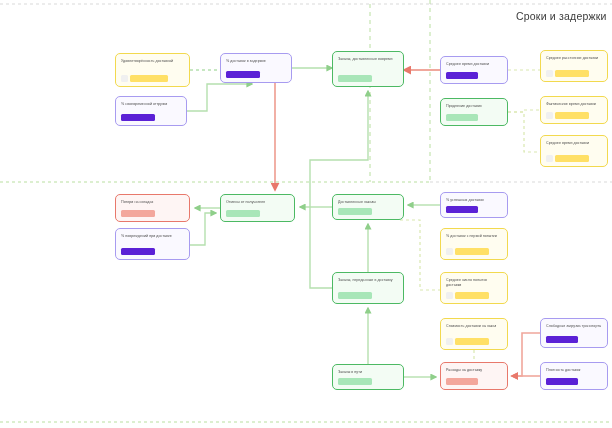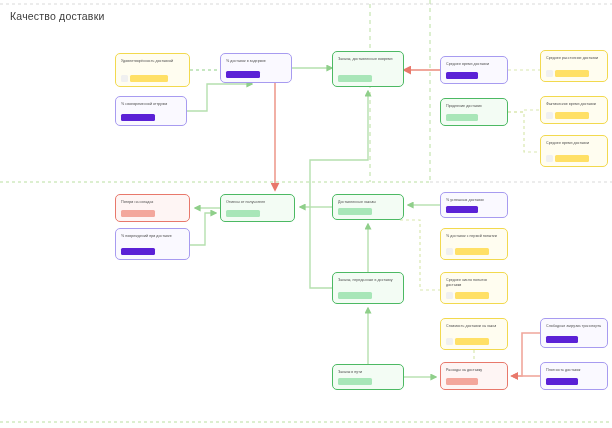--- a/index.html
+++ b/index.html
@@ -116,21 +116,21 @@
 
     <path d="M404,377 L436,377" stroke="#b5e0ae" stroke-width="1.4" fill="none" marker-end="url(#ag)"></path>
 
     <path d="M474,350 L474,362" stroke="#d9e8b0" stroke-width="1.2" fill="none" stroke-dasharray="3,3"></path>
 
     <path d="M540,333 L522,333 L522,376 L512,376" stroke="#f0a79c" stroke-width="1.6" fill="none" marker-end="url(#ar)"></path>
 
     <path d="M540,376 L512,376" stroke="#f0a79c" stroke-width="1.6" fill="none" marker-end="url(#ar)"></path>
   </svg>
 
-  <div class="section-title" style="left:10px;top:10px;">Качество доставки</div>
+  <div class="section-title" style="left:516px;top:10px;">Сроки и задержки</div>
 
   <div id="node-layer">
       <div class="node n-yellow" style="left: 115px; top: 53px; width: 75px; height: 34px;">
         <div class="ttl">Удовлетворённость доставкой</div>
         <div class="barrow">
           <span class="sq"></span>
           <span class="bar" style="width: 38px;"></span>
         </div>
       </div>
       <div class="node n-purple" style="left: 115px; top: 96px; width: 72px; height: 30px;">

